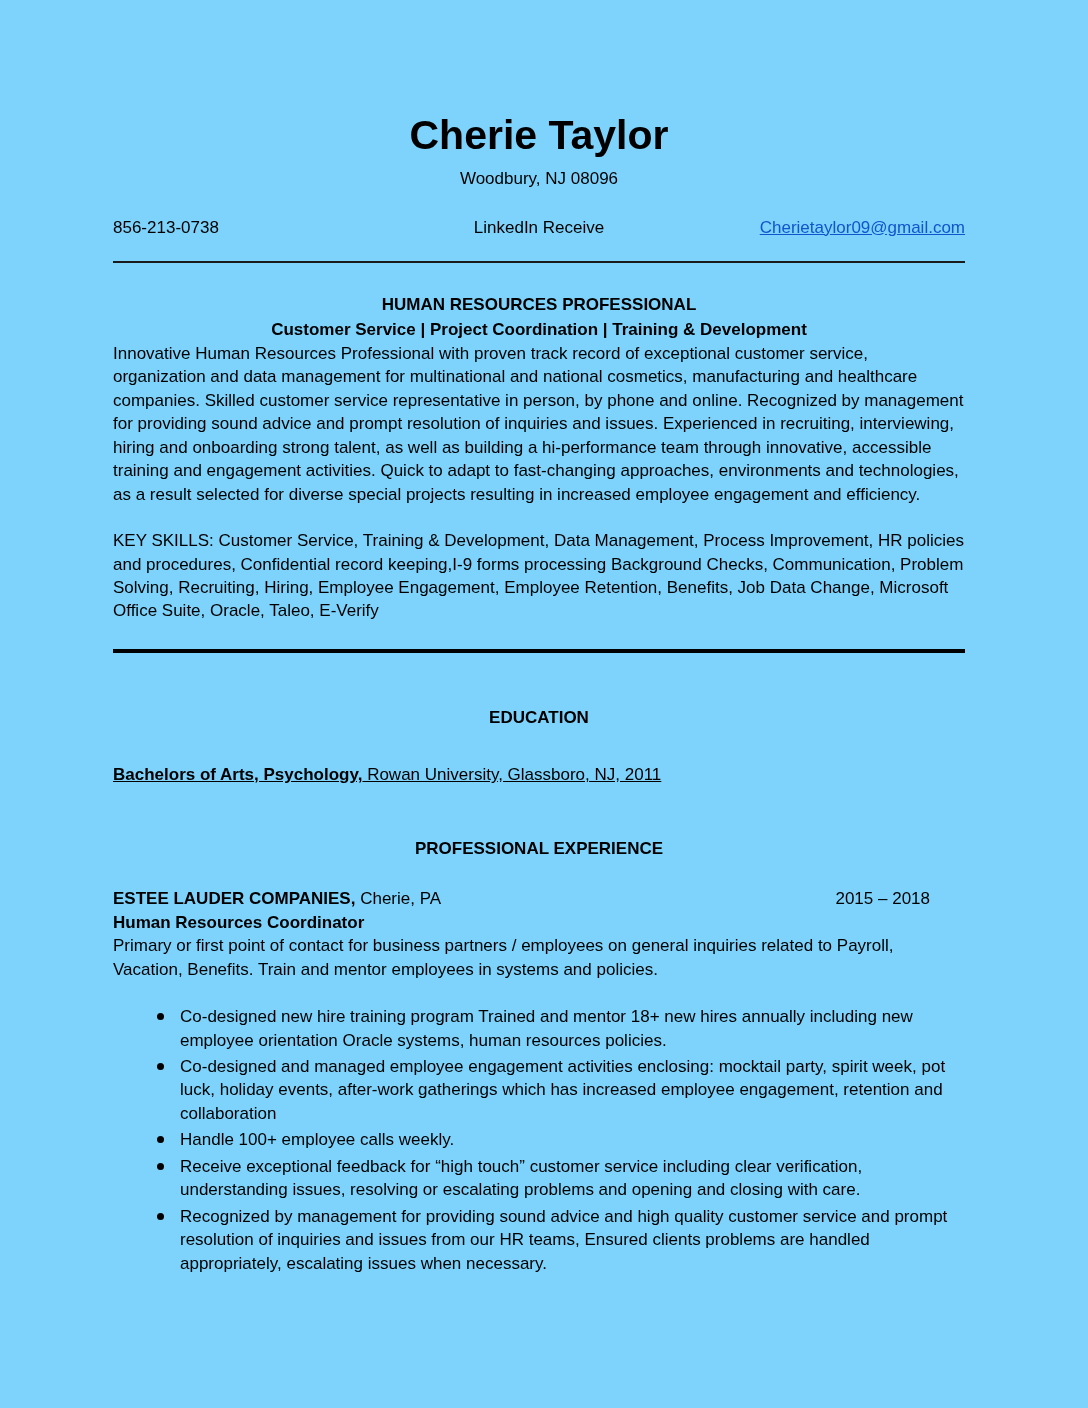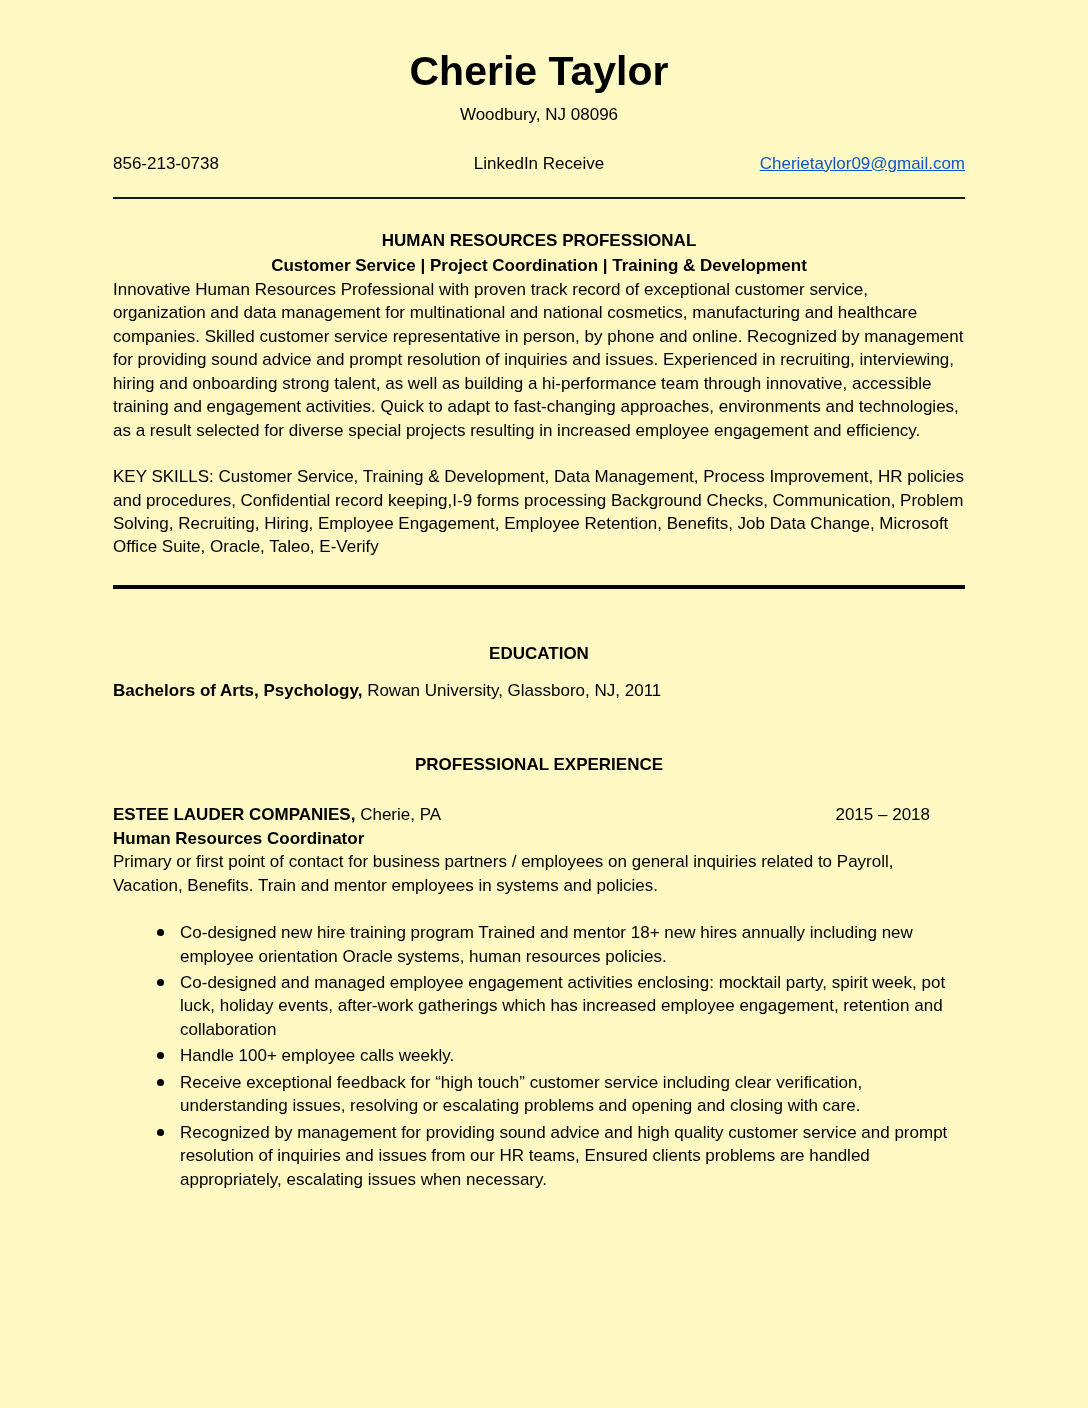--- a/index.html
+++ b/index.html
@@ -1,21 +1,21 @@
 <!DOCTYPE html>
 <html><head>
 <meta charset="utf-8">
 <style>
   html, body { margin: 0; padding: 0; background: #ffffff; }
   .page {
     width: 1088px;
     height: 1408px;
     box-sizing: border-box;
-    padding: 48px 123px 40px 113px;
-    background: #fef9c3;
+    padding: 112px 123px 40px 113px;
+    background: #7dd3fc;
     font-family: "Liberation Sans", sans-serif;
     font-size: 17px;
     line-height: 1.38;
     color: #000000;
     overflow: hidden;
   }
   .name {
     text-align: center;
     font-size: 41px;
     font-weight: bold;
@@ -50,21 +50,21 @@
     font-weight: bold;
     margin: 0;
     font-size: 17px;
   }
   .summary-title { margin-top: 30px; }
   .summary-subtitle { margin-top: 1px; }
   .body-par { margin: 0; }
   .summary-body { margin-top: 1px; }
   .key-skills { margin-top: 23px; }
   .education-heading { margin-top: 53px; }
-  .education-line { margin-top: 14px; }
+  .education-line { margin-top: 34px; text-decoration: underline; }
   .experience-heading { margin-top: 50px; }
   .company-row {
     display: flex;
     justify-content: space-between;
     align-items: baseline;
     margin-top: 27px;
   }
   .company-dates { padding-right: 35px; white-space: nowrap; }
   .bold { font-weight: bold; }
   .job-title { font-weight: bold; margin: 0; }

